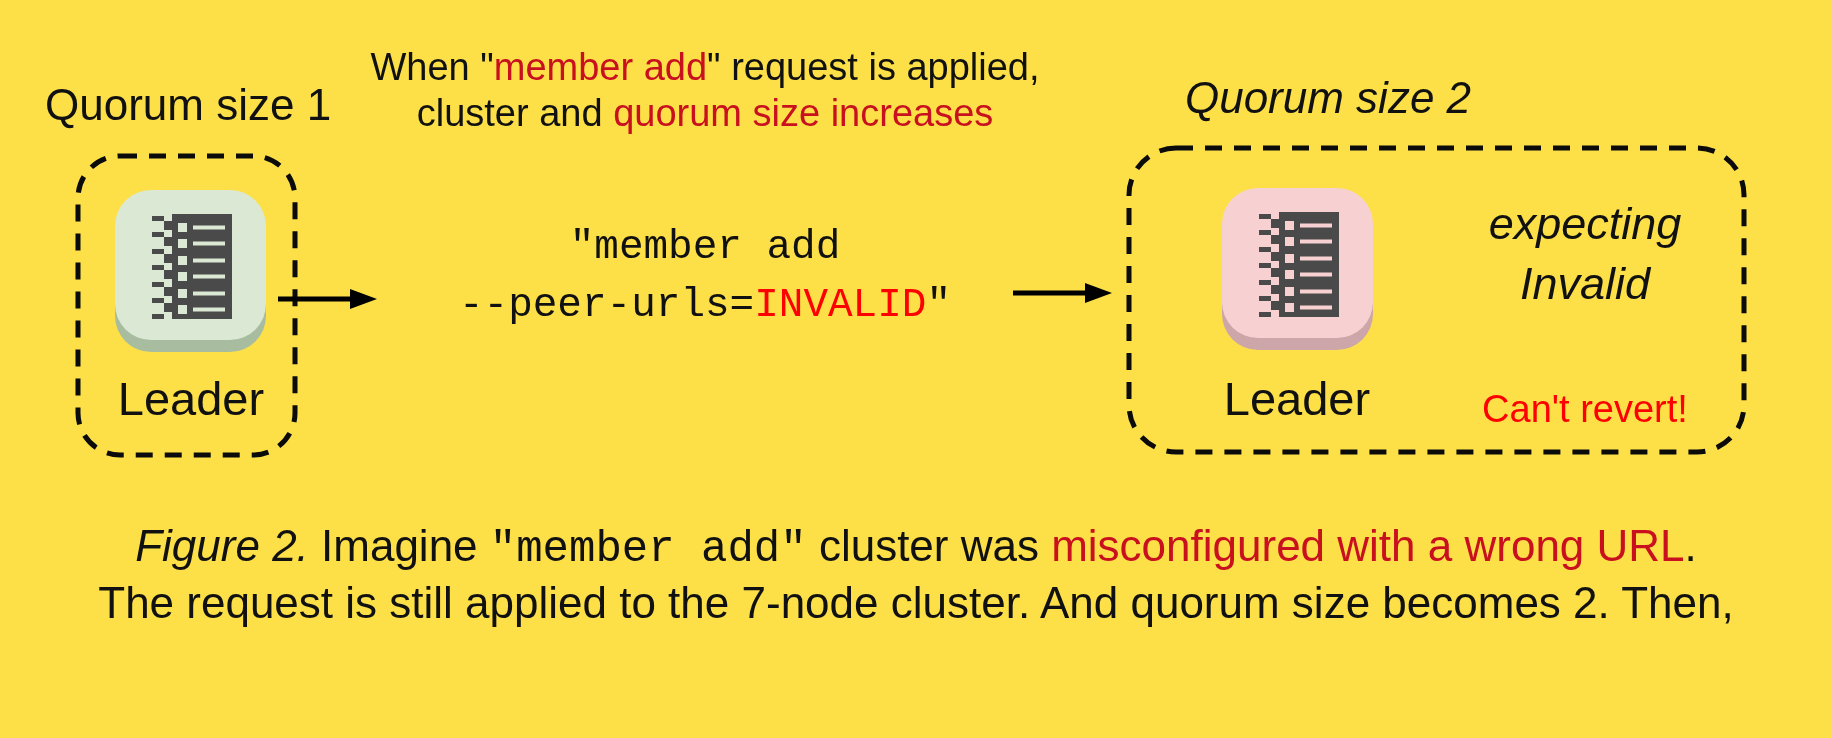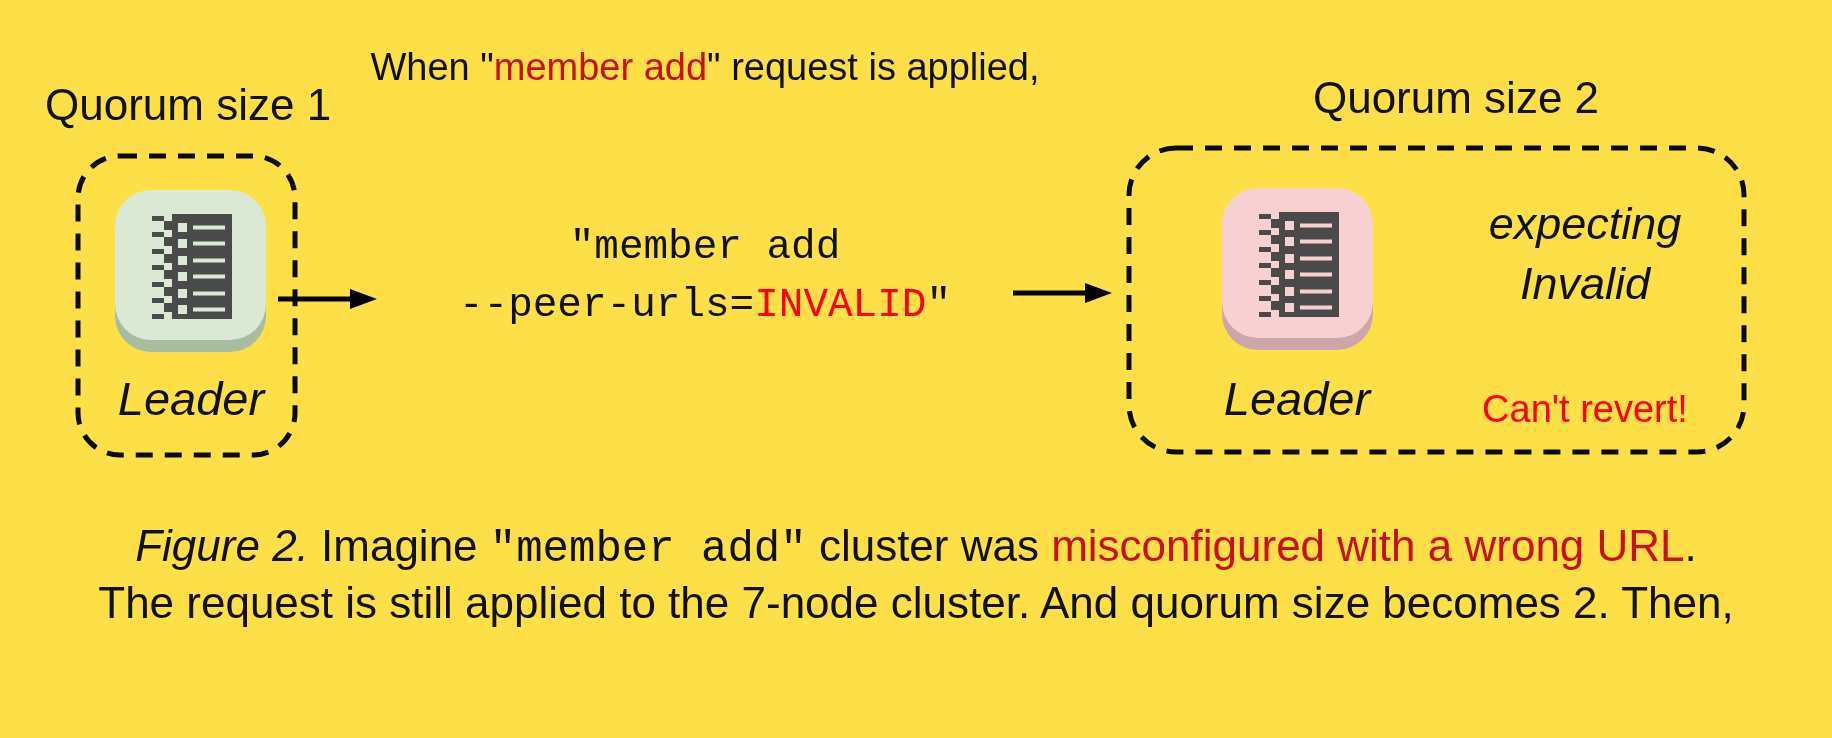--- a/index.html
+++ b/index.html
@@ -6,35 +6,35 @@
   .canvas {
     position:relative; width:1832px; height:738px; background:#fde047;
     font-family:"Liberation Sans", sans-serif; color:#111111; overflow:hidden;
   }
   .abs { position:absolute; }
   .center { text-align:center; }
 
   
   .cluster-title { font-size:44px; color:#111; white-space:nowrap; }
   .title-left  { left:45px;  top:80px;  width:260px; }
-  .title-right { left:1296px; top:73px; width:320px; }
+  .title-right { left:1168px; top:73px; width:320px;font-style:italic; }
 
   
   .dashed-box { display:block; }
   .box-left  { left:75px;   top:153px; }
   .box-right { left:1126px; top:145px; }
 
   
   .node { width:151px; height:162px; }
   .node-left  { left:115px;  top:190px; }
   .node-right { left:1222px; top:188px; }
   .green-node { --bg:#dbe8d3; --shadow:#a8bda0; --glyph:#4a4a4a; }
   .pink-node  { --bg:#f7d1d1; --shadow:#cda6a9; --glyph:#4a4a4a; }
 
-  .node-label { font-size:47px; color:#111; width:180px;font-style:italic; }
+  .node-label { font-size:47px; color:#111; width:180px; }
   .label-left  { left:101px;  top:371px; }
   .label-right { left:1207px; top:371px; }
 
   
   .header-note { left:335px; top:44px; width:740px; font-size:38px; line-height:46px; }
 
   
   .command-text { left:400px; top:218px; width:610px; font-size:41px; line-height:58px;
                   font-family:"Liberation Mono", monospace; }
 
@@ -149,20 +149,21 @@
     <line x1="0" y1="13" x2="74" y2="13" stroke="#000" stroke-width="5"></line>
     <polygon points="72,3 99,13 72,23" fill="#000"></polygon>
   </svg>
   <svg class="abs arrow arrow-2" width="100" height="26">
     <line x1="0" y1="13" x2="74" y2="13" stroke="#000" stroke-width="5"></line>
     <polygon points="72,3 99,13 72,23" fill="#000"></polygon>
   </svg>
 
   <div class="abs center header-note">
       <div><span class="seg-plain">When "</span><span class="seg-red-bold">member add</span><span class="seg-plain">" request is applied,</span></div>
+      <div><span class="seg-plain">cluster and </span><span class="seg-red-bold">quorum size increases</span></div>
     </div>
 
   <div class="abs center command-text">
       <div><span class="seg-mono">"member add</span></div>
       <div><span class="seg-mono">--peer-urls=</span><span class="seg-mono-bright-red">INVALID</span><span class="seg-mono">"</span></div>
     </div>
 
   <div class="abs center expecting-note">
       <div><span class="seg-italic">expecting</span></div>
       <div><span class="seg-italic">Invalid</span></div>

